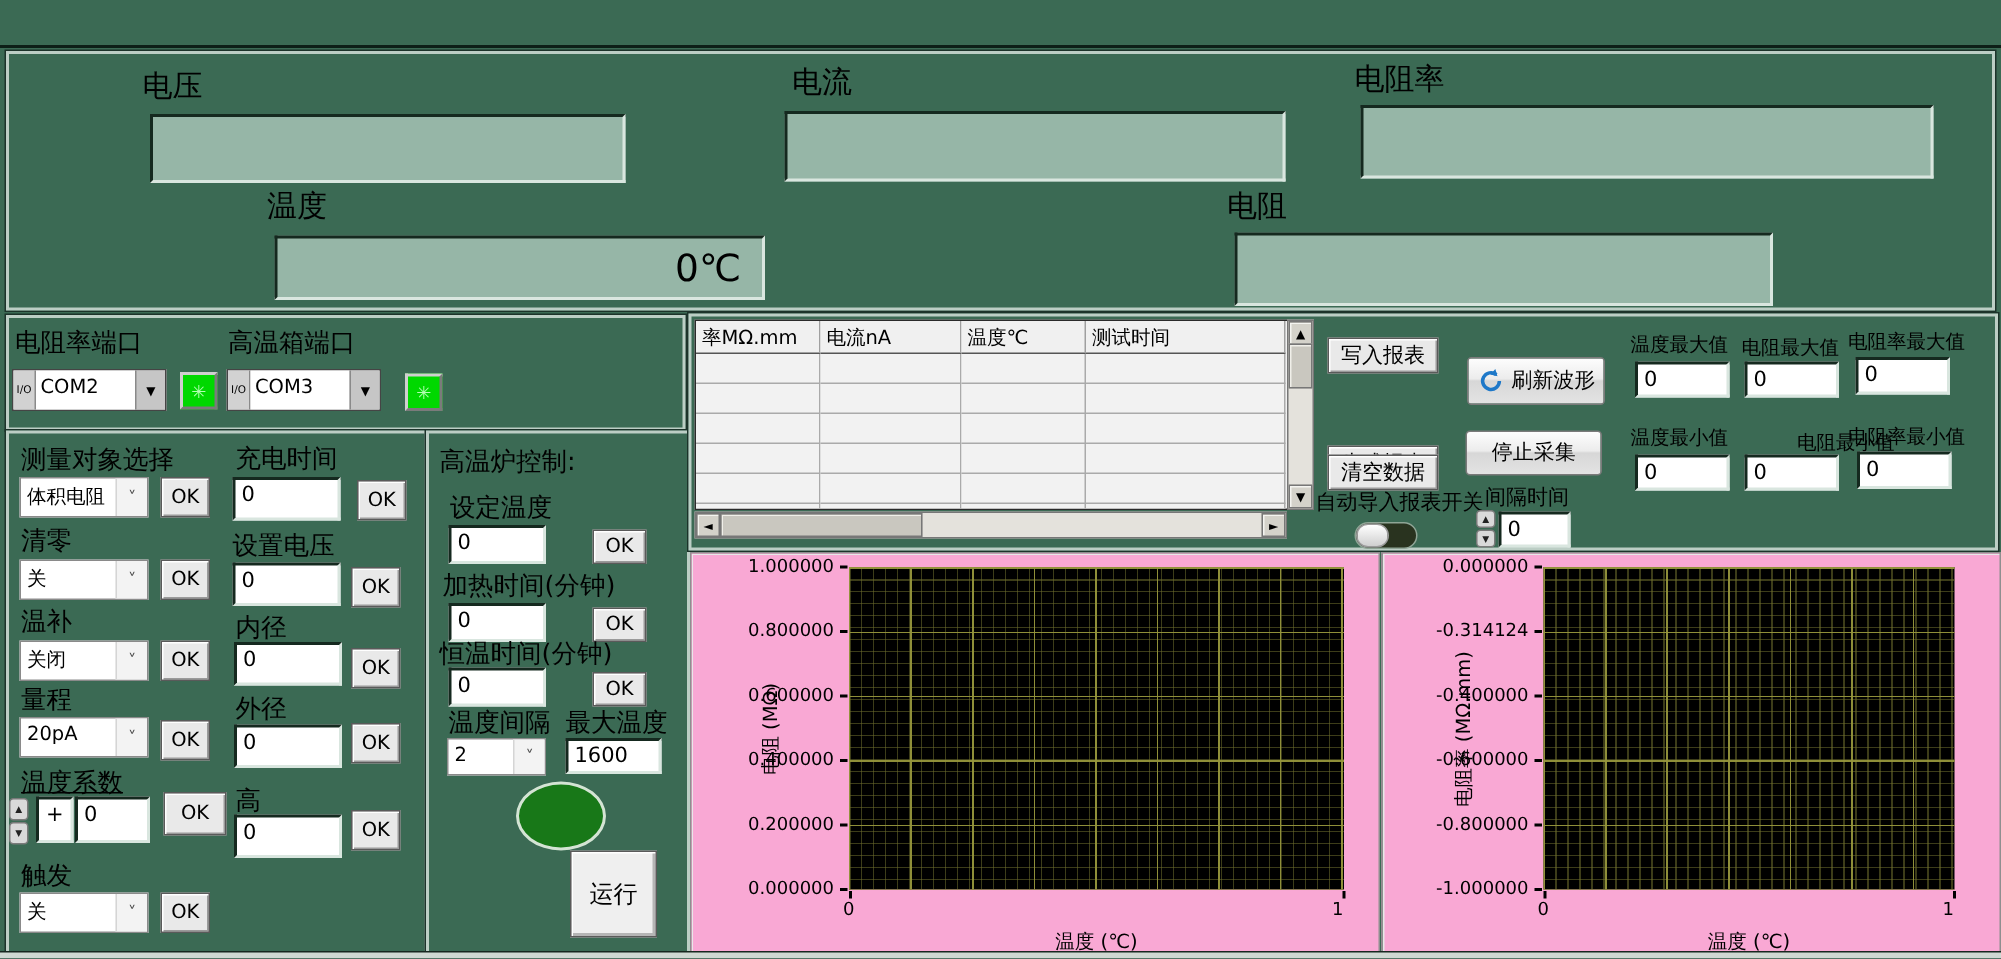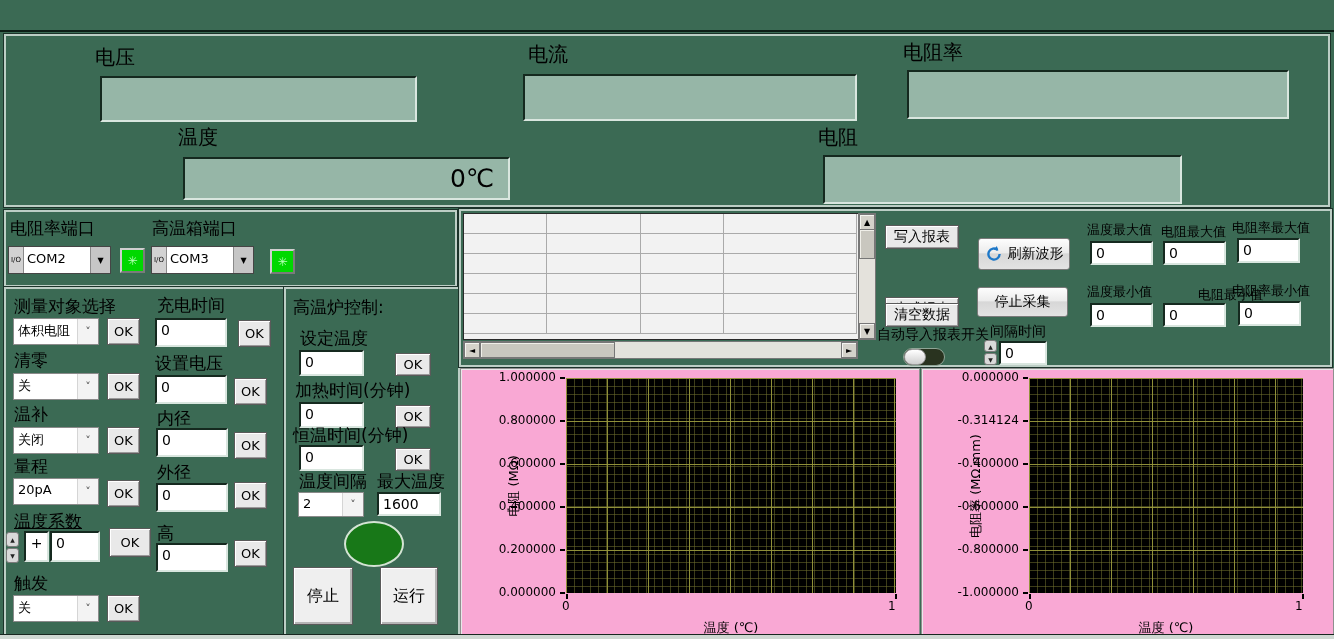--- a/index.html
+++ b/index.html
@@ -180,26 +180,31 @@
   <div class="lbl" style="left:299px;top:470px;font-size:17px;">温度间隔</div>
   <div class="lbl" style="left:377px;top:470px;font-size:17px;">最大温度</div>
   <div class="wincombo" style="left:298px;top:492px;width:64px;height:23px;">
     <div class="fld">2</div>
     <div class="chv">˅</div>
   </div>
   <div class="winput" style="left:377px;top:492px;width:56px;height:19px;">1600</div>
 
   <div class="oval" style="left:344px;top:521px;"></div>
 
-  <div class="bigbtn" style="left:293px;top:567px;width:58px;height:56px;font-size:16px;">停止</div>
   <div class="bigbtn" style="left:380px;top:567px;width:56px;height:56px;font-size:16px;text-align:right;">运行</div>
 
   <div class="panel" style="left:459px;top:209px;width:869px;height:154px;"></div>
 
   <div class="table-wrap" style="left:463px;top:213px;width:394px;height:125px;overflow:hidden;">
+    <div class="tr" id="thead">
+        <div class="th" style="width: 83px;">率MΩ.mm</div>
+        <div class="th" style="width: 94px;">电流nA</div>
+        <div class="th" style="width: 83px;">温度℃</div>
+        <div class="th" style="width: 133px;">测试时间</div>
+      </div>
     <div id="tbody">
         <div class="tr">
           <div class="td" style="width: 83px;"></div>
           <div class="td" style="width: 94px;"></div>
           <div class="td" style="width: 83px;"></div>
           <div class="td" style="width: 133px;"></div>
         </div>
         <div class="tr">
           <div class="td" style="width: 83px;"></div>
           <div class="td" style="width: 94px;"></div>

